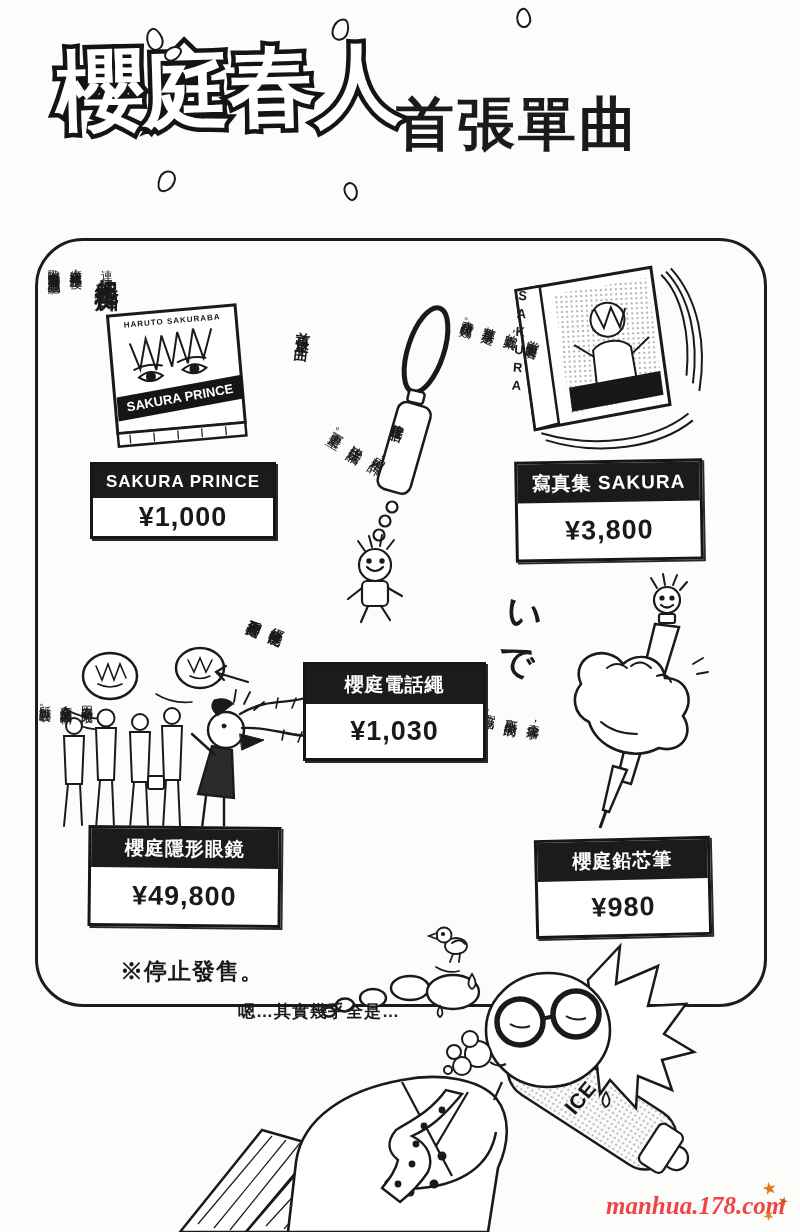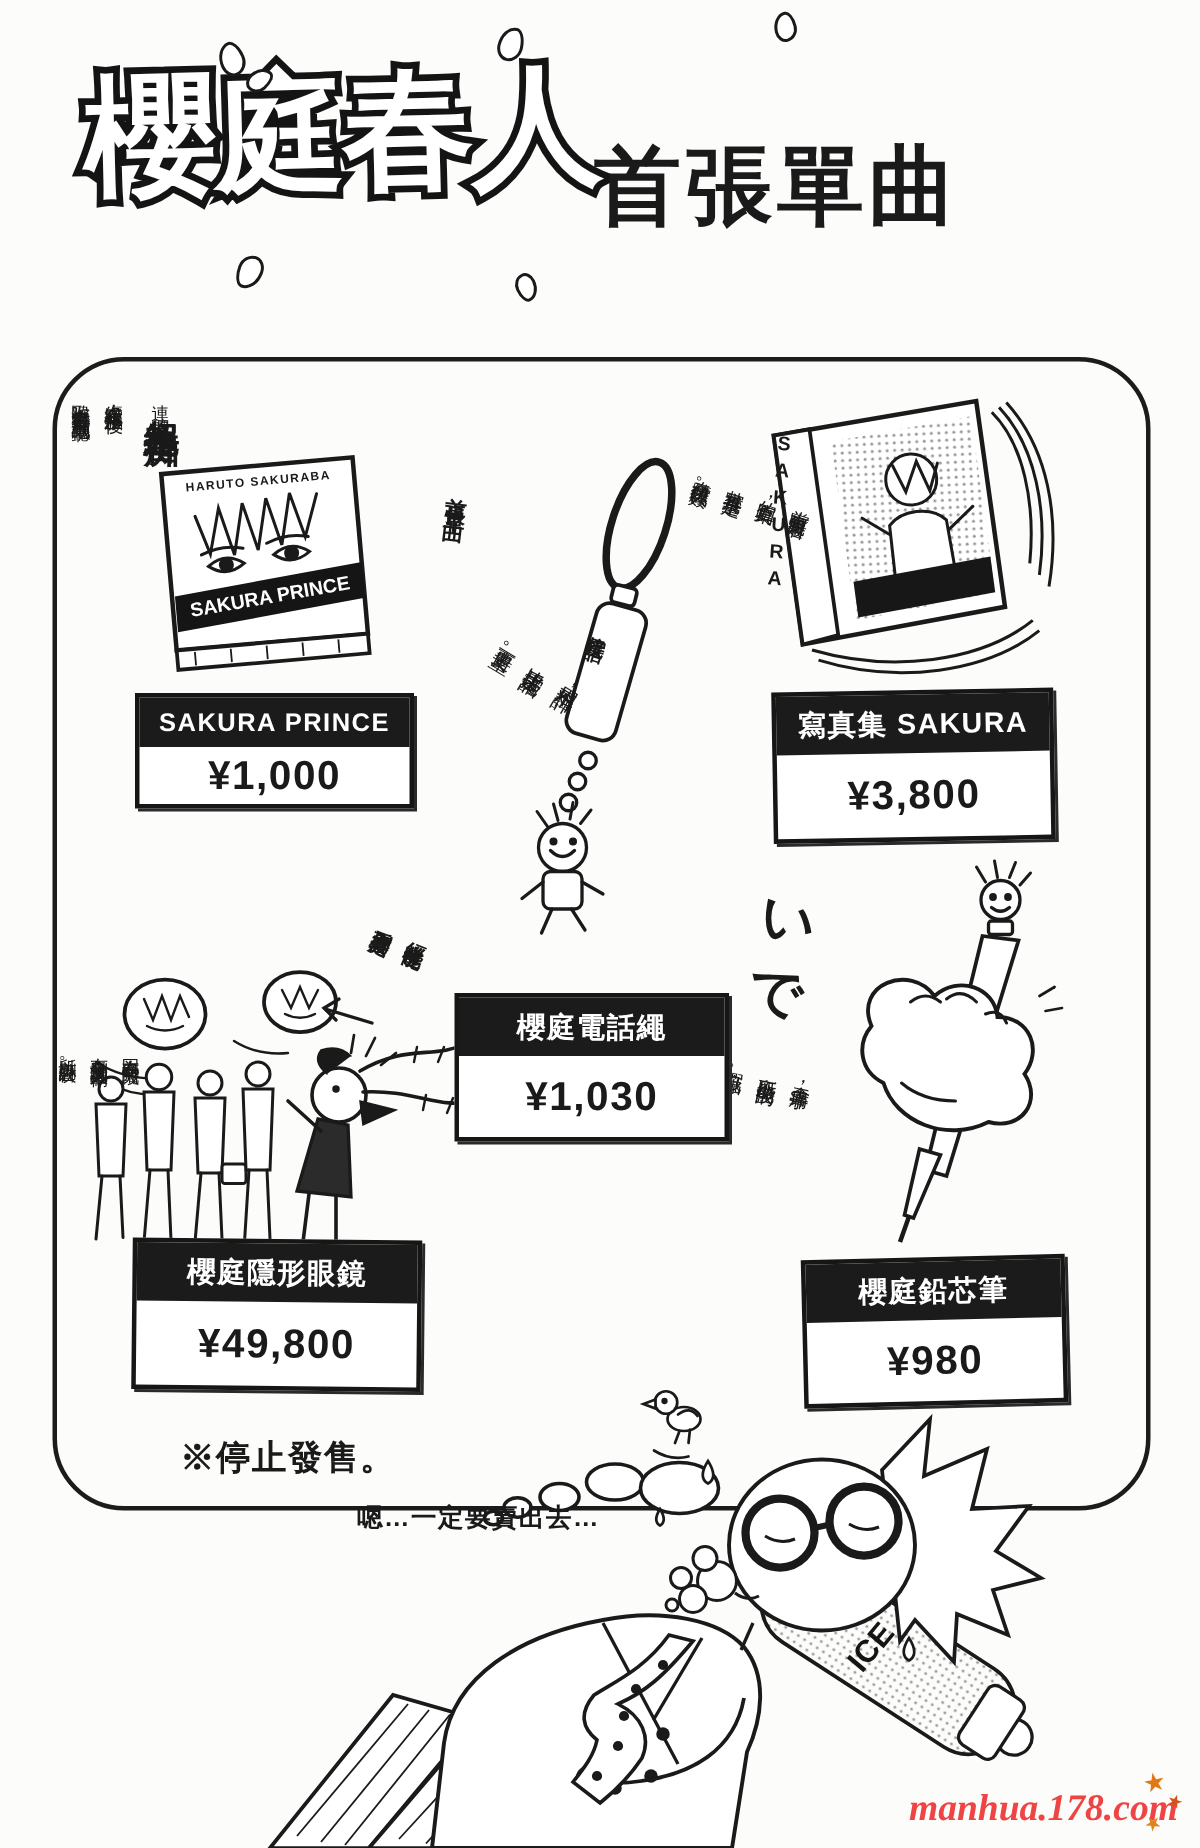--- a/index.html
+++ b/index.html
@@ -324,21 +324,21 @@
 
   <svg style="left:315px;top:960px;" width="170" height="70" viewBox="0 0 170 70">
     <g fill="#fff" stroke="#1a1a1a" stroke-width="2.4">
       <ellipse cx="14" cy="52" rx="6" ry="4.5"></ellipse>
       <ellipse cx="30" cy="45" rx="9" ry="6.5"></ellipse>
       <ellipse cx="58" cy="38" rx="13" ry="9"></ellipse>
       <ellipse cx="95" cy="28" rx="19" ry="12"></ellipse>
       <ellipse cx="138" cy="32" rx="26" ry="17"></ellipse>
     </g>
   </svg>
-  <div class="thought-text">嗯…一定要賣出去…</div>
+  <div class="thought-text">嗯…其實幾乎全是…</div>
 
   <svg style="left:150px;top:922px;" width="560" height="310" viewBox="0 0 560 310">
     <defs>
       <pattern id="htA" width="5" height="5" patternUnits="userSpaceOnUse">
           <circle cx="2.5" cy="2.5" r="1" fill="#9c9c9c"></circle>
         </pattern>
     </defs>
 
     <g fill="#fff" stroke="#1a1a1a" stroke-width="1.8" stroke-linecap="round">
       <ellipse cx="306" cy="24" rx="11" ry="8"></ellipse>

